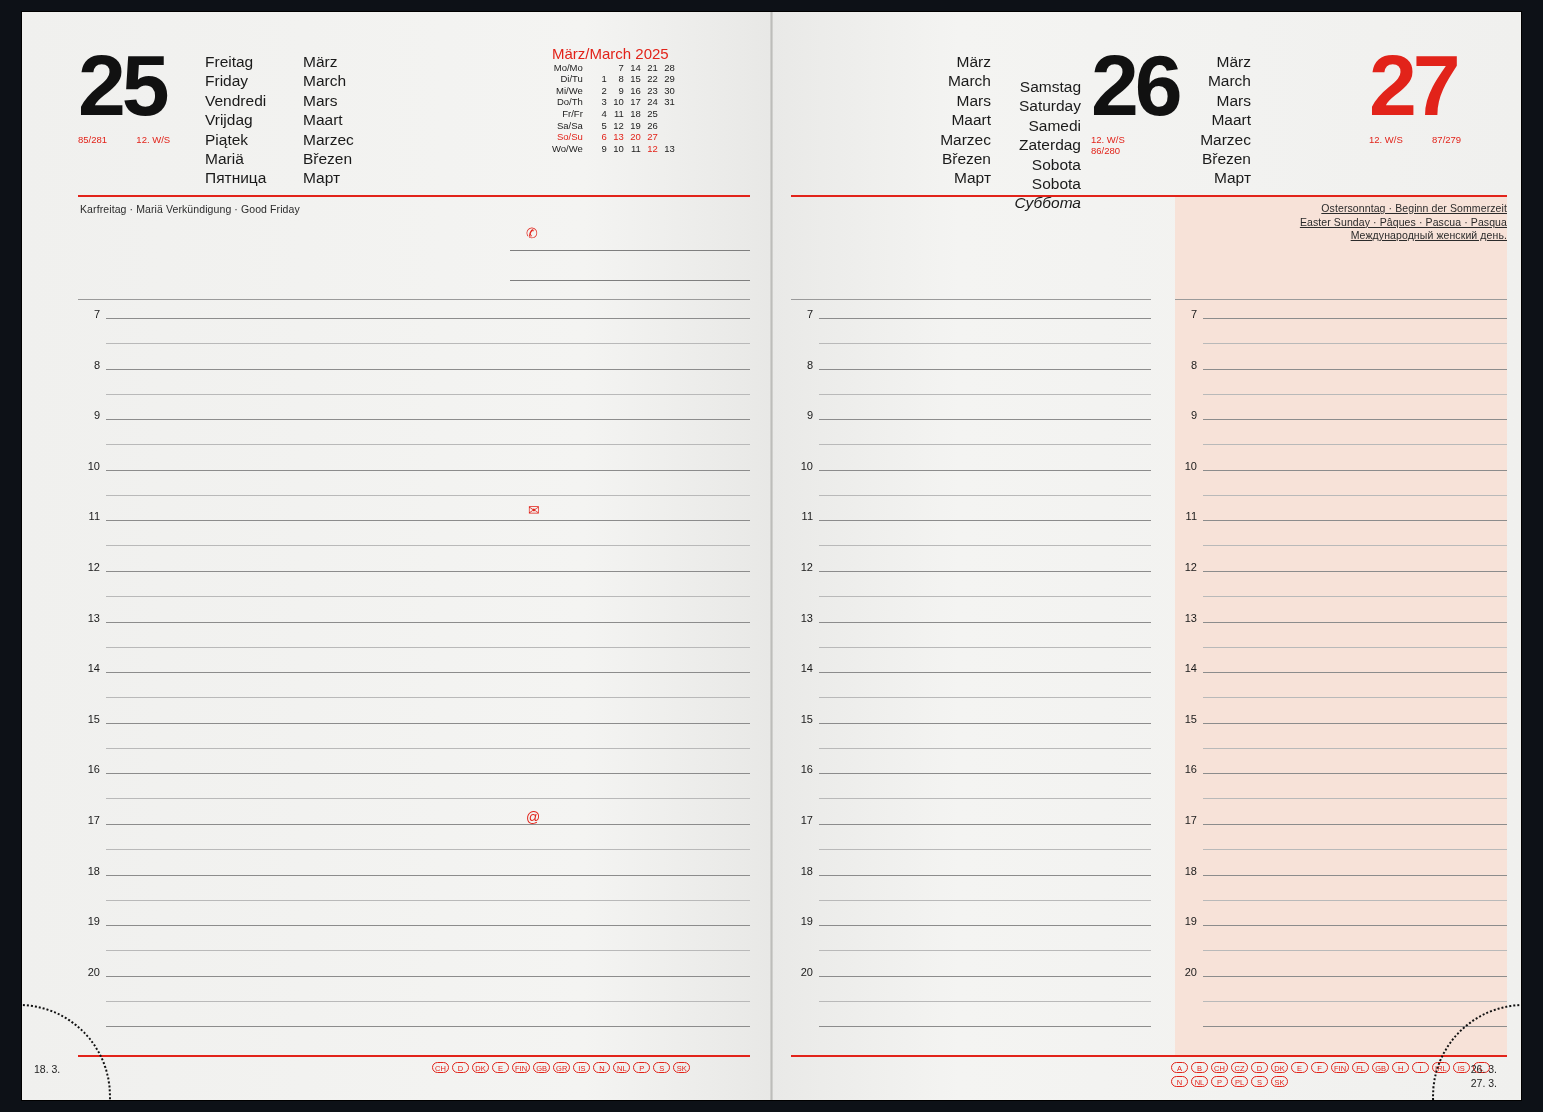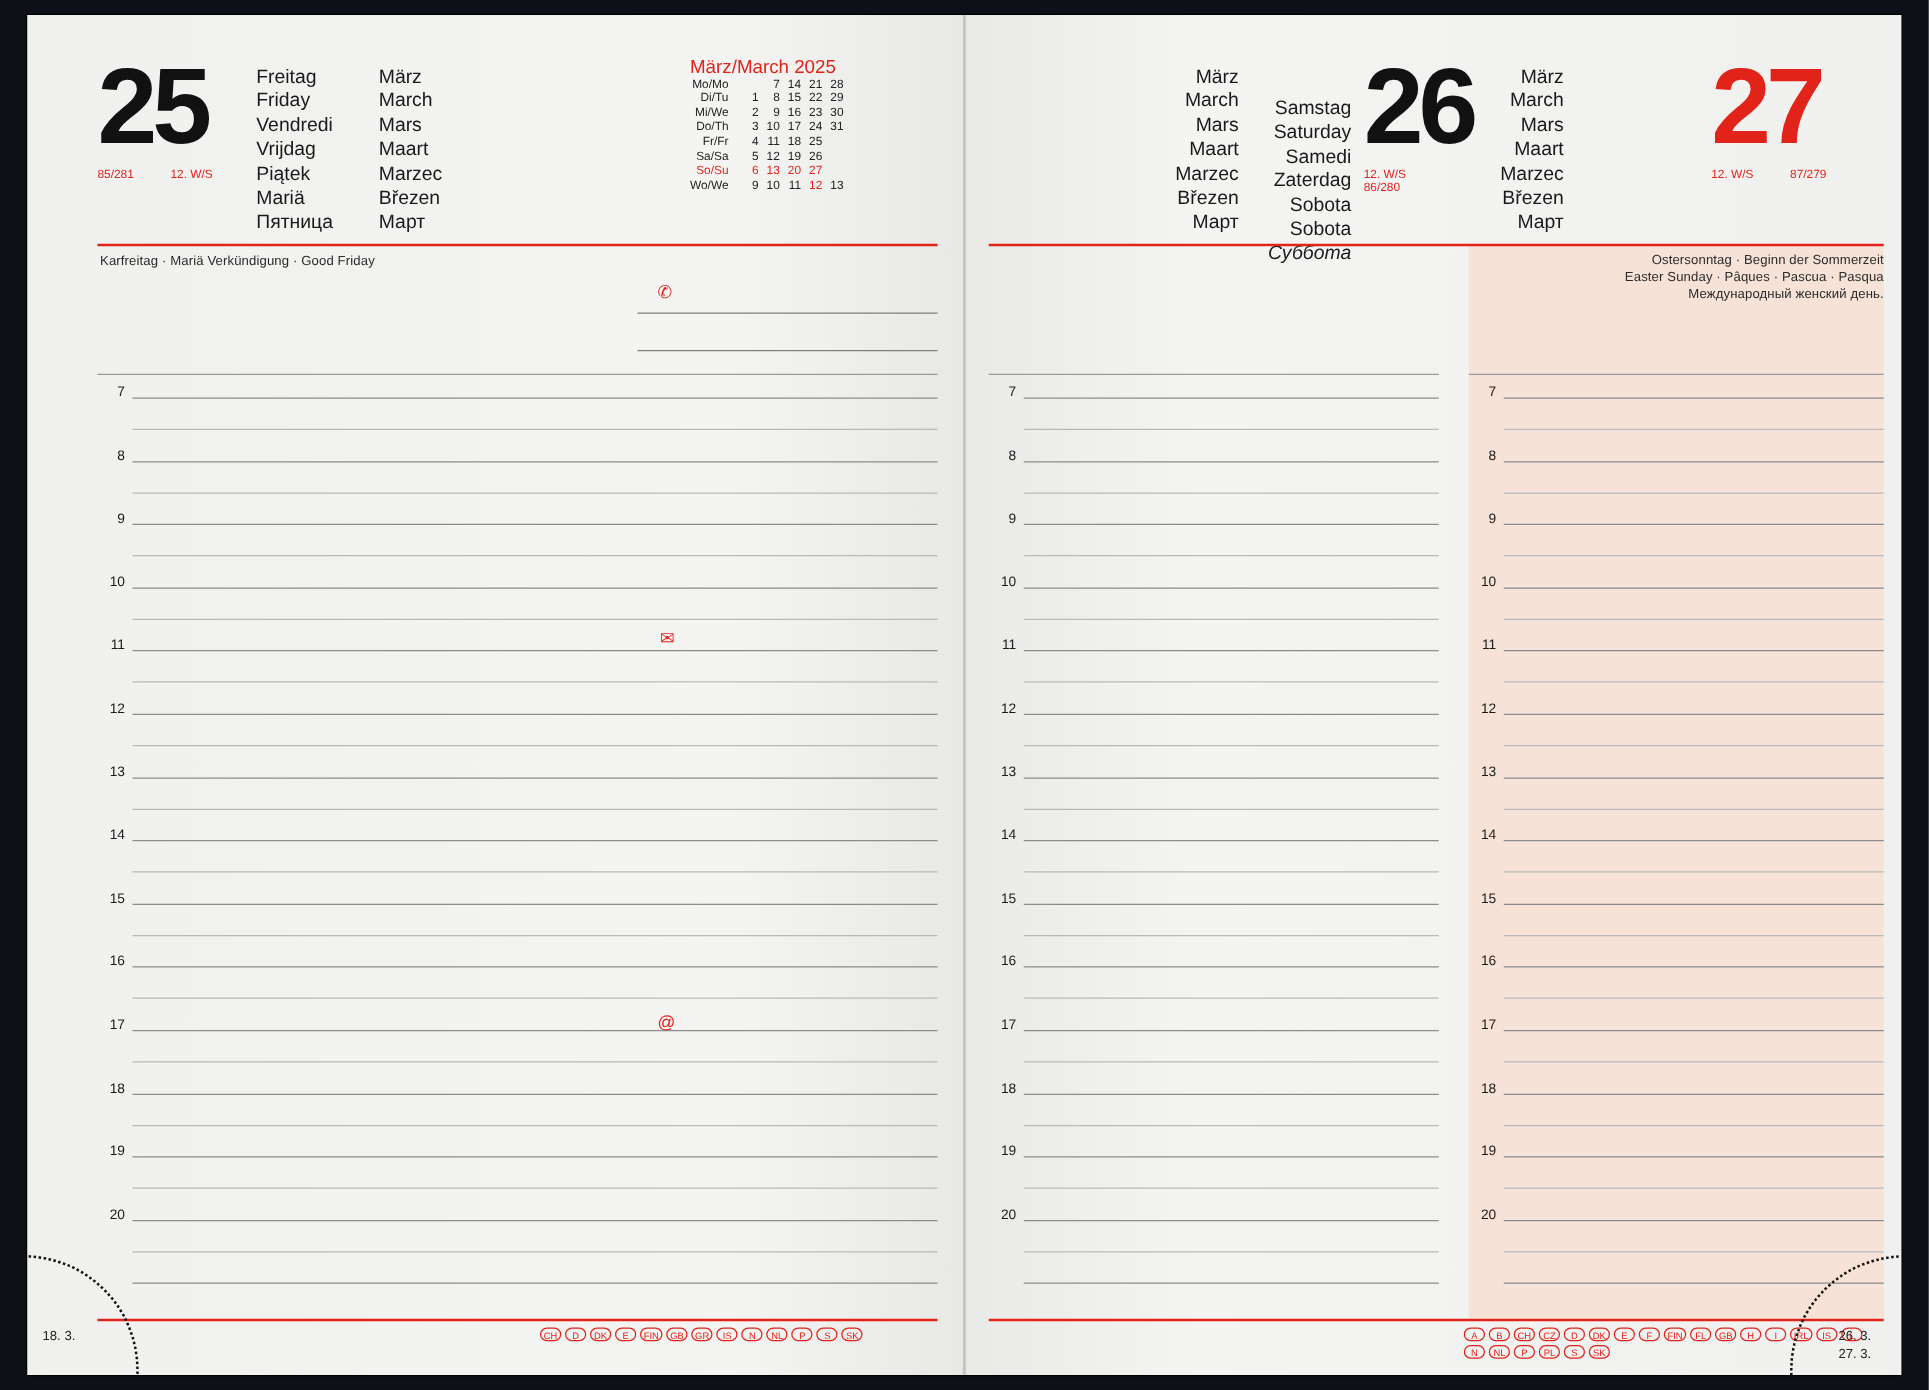--- a/index.html
+++ b/index.html
@@ -44,21 +44,21 @@
   .minimonth{position:absolute;font-size:9.5px;color:#222;line-height:11.6px;}
   .minimonth .title{color:#e2231a;font-size:15px;margin-bottom:2px;}
   .minimonth table{border-collapse:collapse;}
   .minimonth td{padding:0 3px 0 0;text-align:right;min-width:14px;}
   .minimonth td.lab{text-align:right;padding-right:10px;color:#222;}
   .minimonth tr.sun td{color:#e2231a;}
   .minimonth td.red{color:#e2231a;}
 
   
   .holiday{position:absolute;font-size:10.5px;color:#2b2b2b;letter-spacing:.1px;}
-  .holiday-r{text-align:right;line-height:13.5px;}
+  .holiday-r{text-align:right;line-height:13.5px;text-decoration:underline;}
 
   
   .noteline{position:absolute;height:1px;background:#7f7f7f;}
   .icon-red{position:absolute;color:#e2231a;font-size:14px;line-height:14px;}
 
   
   .hours{position:absolute;}
   .hrow{position:relative;height:50.6px;}
   .hlabel{position:absolute;left:0;top:9px;font-size:11px;color:#1a1a1a;text-align:right;width:22px;}
   .hline{position:absolute;left:28px;right:0;top:19px;height:1px;background:#8c8c8c;}

